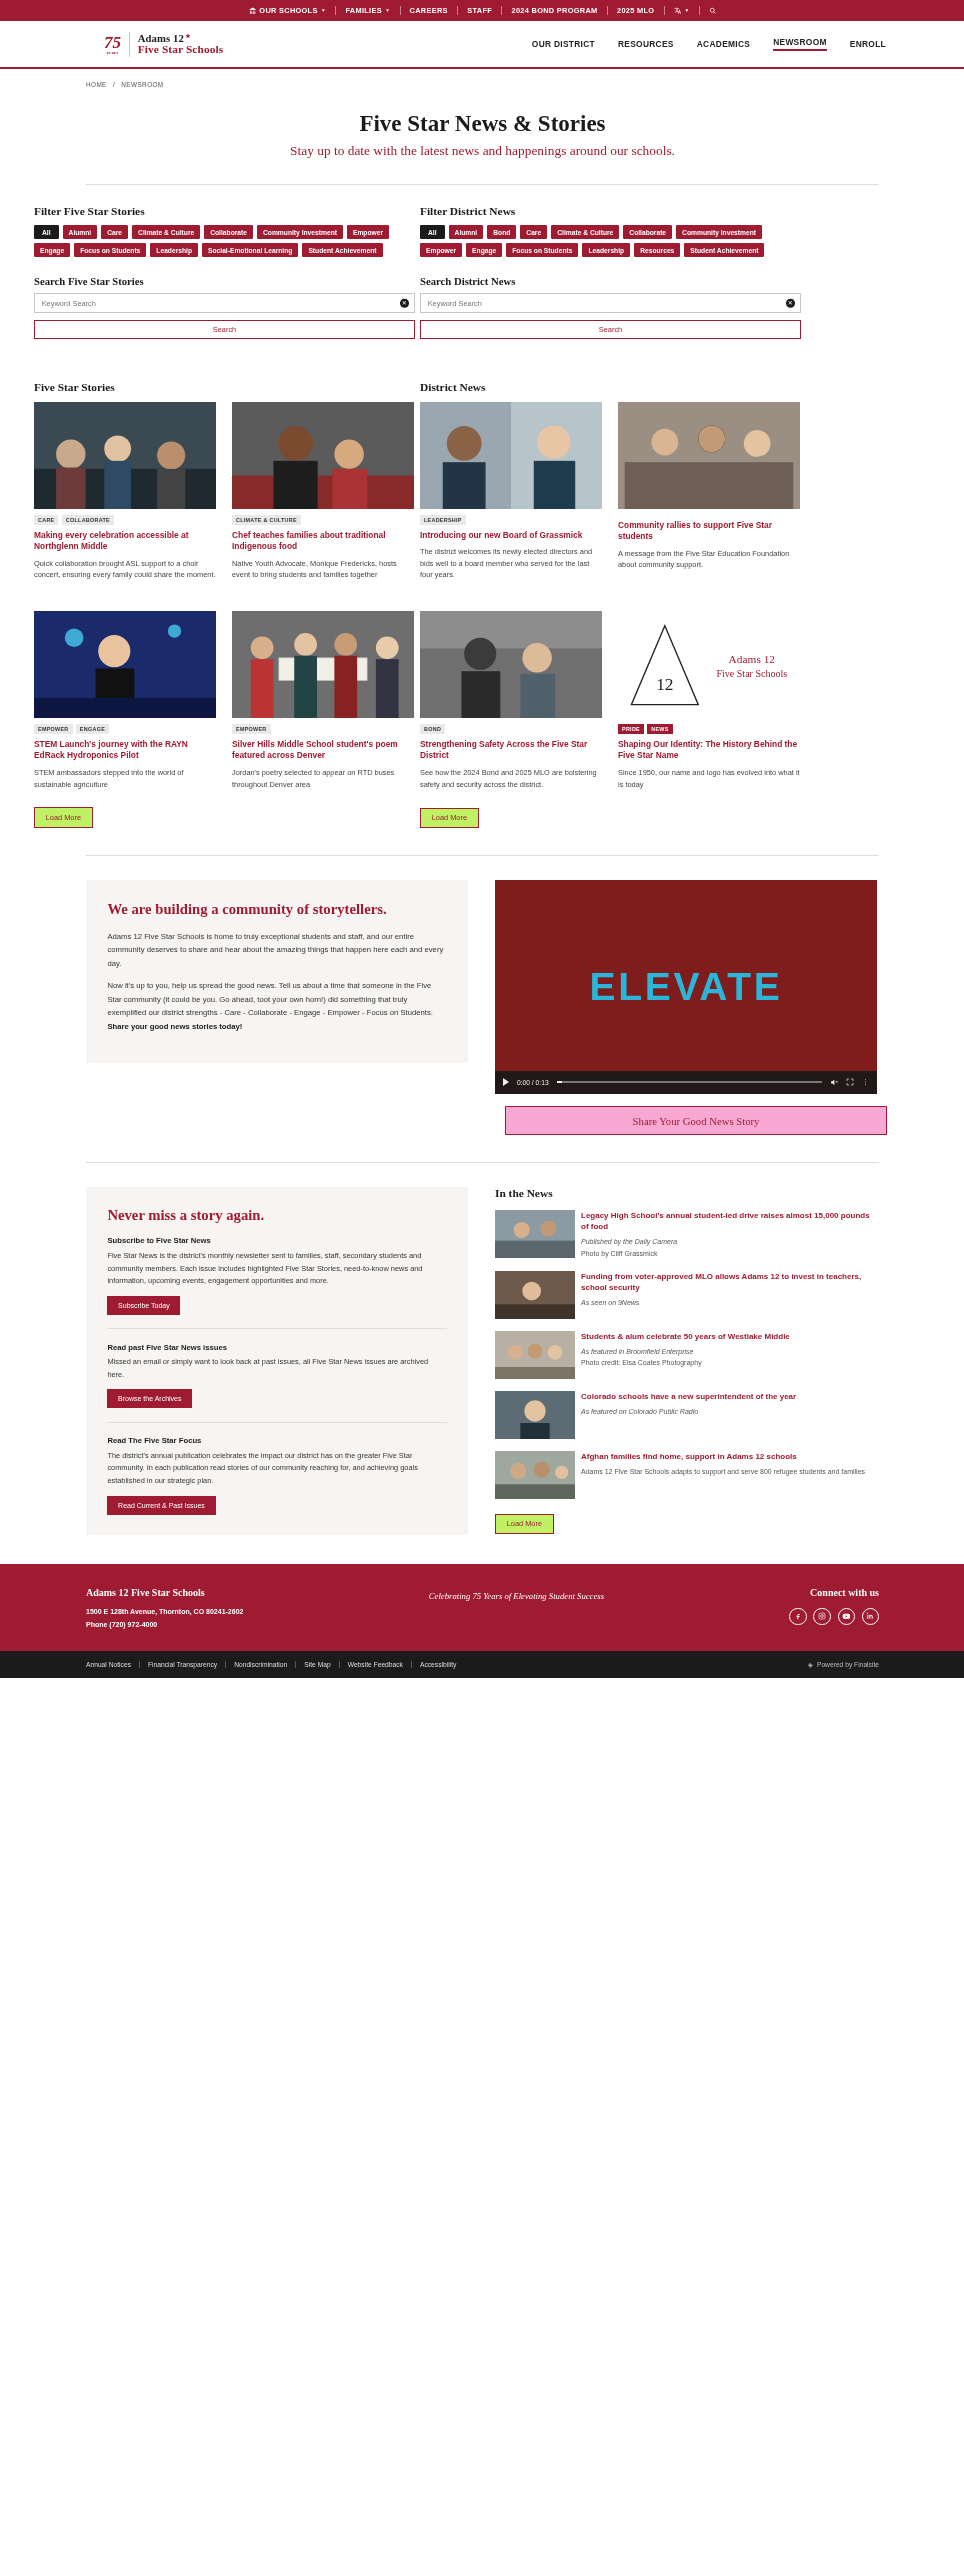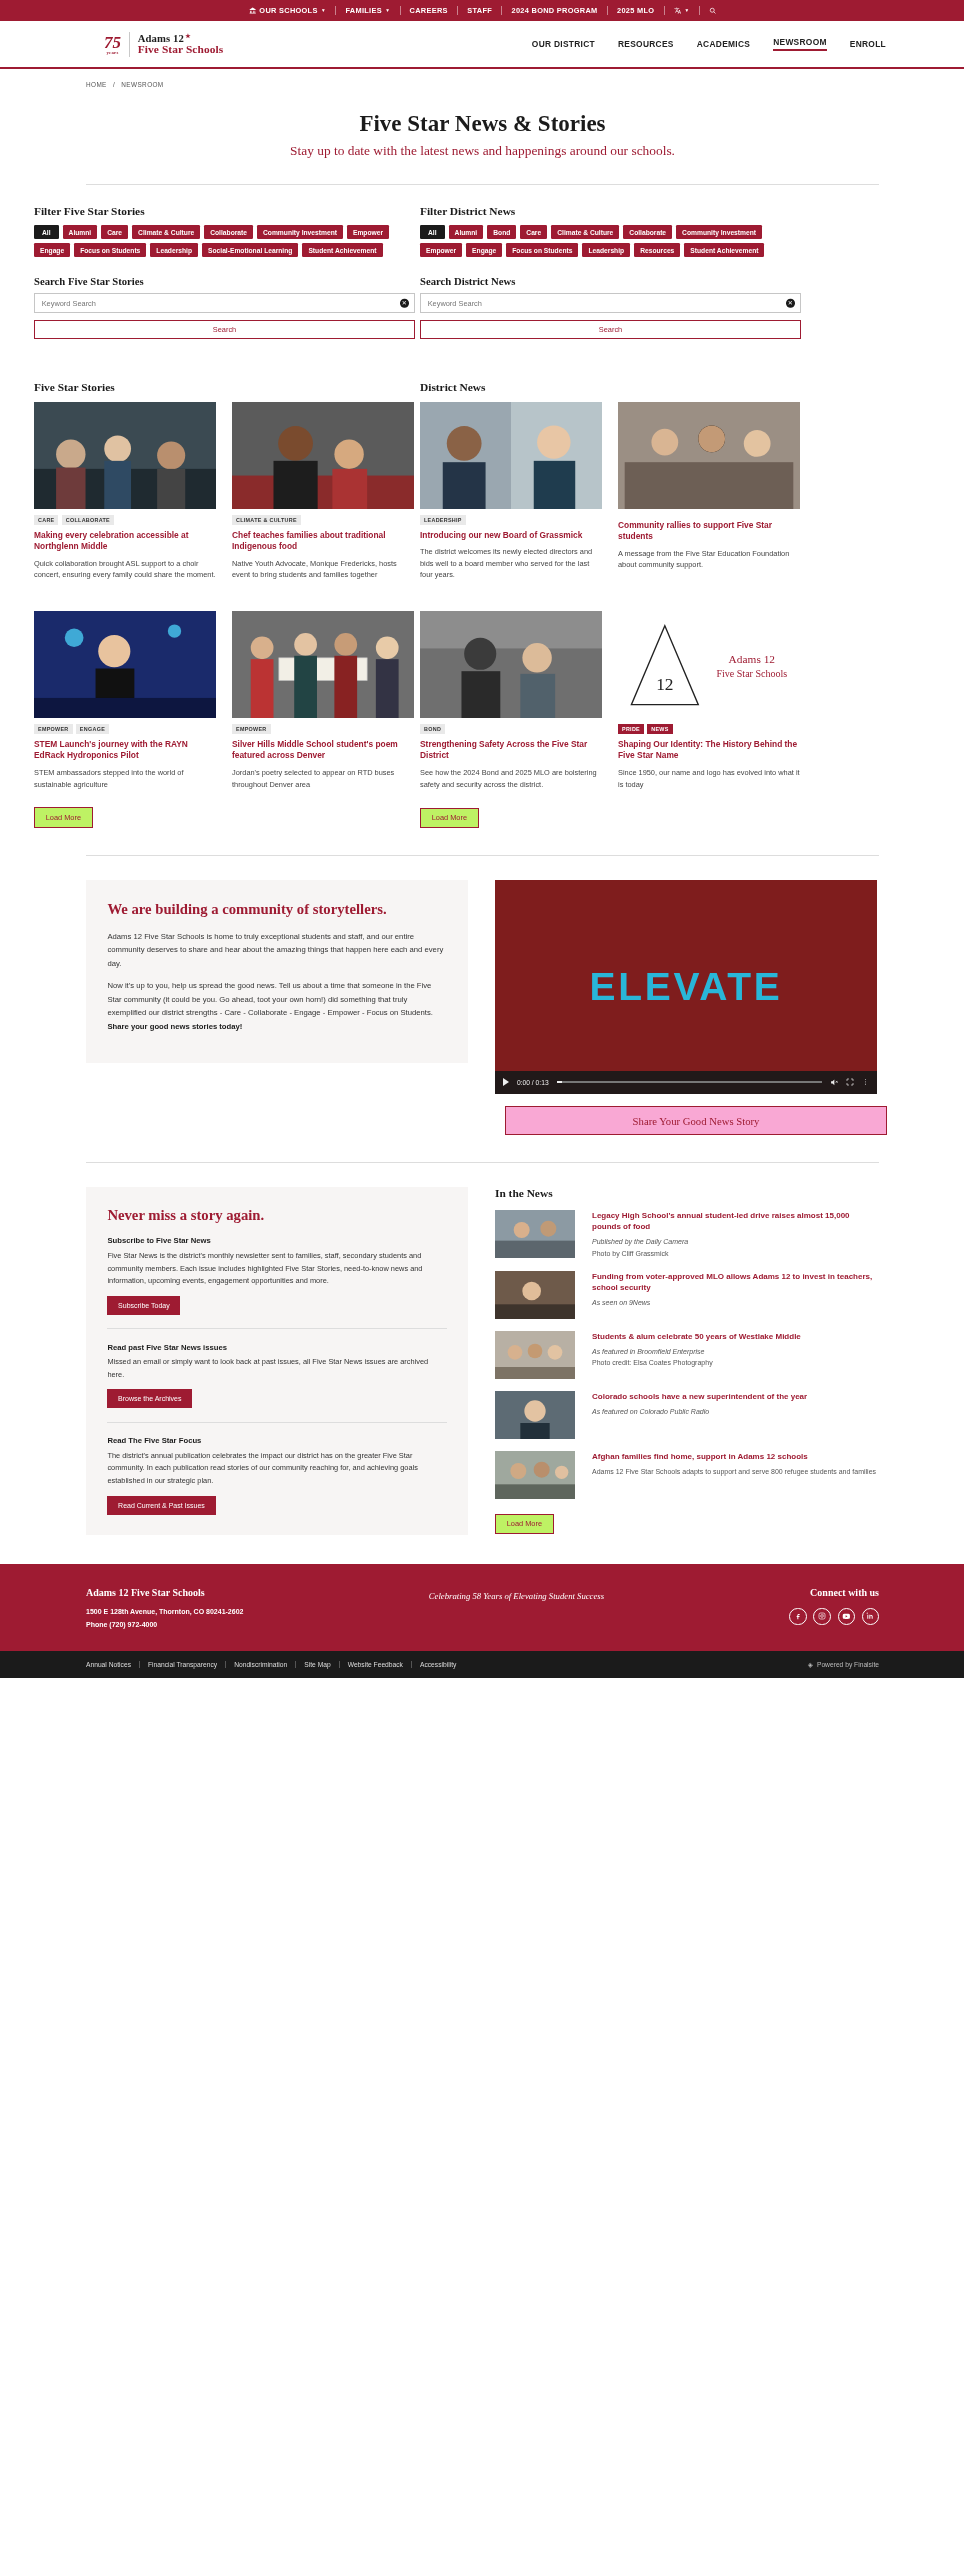--- a/index.html
+++ b/index.html
@@ -224,21 +224,21 @@
   .nl h4 { font-size: 7.7px; color:#1b1b1b; font-weight: bold; margin-bottom: 4.7px; }
   .nl p { font-size: 7.4px; line-height: 1.7; color:#333; margin-bottom: 8px;}
   .nlbtn {
     background:#9e1b32; color:#fff; border:0; font-size: 7px;
     padding: 6px 10.7px; cursor:pointer; font-family: "Liberation Sans", sans-serif;
   }
   .nl hr { border:0; border-top:0.7px solid #ddd; margin: 13.4px 0; }
 
   .itn { width: 382px; }
   .itn h2 { font-family:"Liberation Serif", serif; font-size: 11.4px; color:#1b1b1b; margin-bottom: 10.7px; font-weight:bold;}
-  .itn-row { display:flex; gap: 17px; margin-bottom: 12px; }
+  .itn-row { display:flex; gap: 6px; margin-bottom: 12px; }
   .itn-thumb { width: 80px; height: 48px; background:#c9c9c9; flex:none; overflow:hidden;}
   .itn-body h3 { font-size: 8px; color:#9e1b32; font-weight: bold; line-height: 1.4; margin-bottom: 4px;}
   .itn-body .src { font-size: 7px; color:#555; font-style: italic; line-height:1.6;}
   .itn-body .cap { font-size: 7px; color:#555; line-height:1.6;}
 
   
   .footer {
     margin-top: 29.5px;
     background: #9e1b32; color:#fff;
     padding: 23px 86px 20px;
@@ -726,21 +726,21 @@
       <button class="loadmore">Load More</button>
     </div>
   </div>
 
   <div class="footer">
     <div class="f-left">
       <h3>Adams 12 Five Star Schools</h3>
       <p>1500 E 128th Avenue, Thornton, CO  80241-2602</p>
       <p>Phone (720) 972-4000</p>
     </div>
-    <div class="f-mid">Celebrating 58 Years of Elevating Student Success</div>
+    <div class="f-mid">Celebrating 75 Years of Elevating Student Success</div>
     <div class="f-right">
       <h3>Connect with us</h3>
       <div class="socials">
         <span class="soc">
           <svg width="8" height="8" viewBox="0 0 24 24" fill="#fff">
               <path d="M14 9h3V6h-3c-2.2 0-4 1.8-4 4v2H8v3h2v7h3v-7h3l1-3h-4v-2c0-.6.4-1 1-1z"></path>
             </svg>
         </span>
         <span class="soc">
           <svg width="8" height="8" viewBox="0 0 24 24" fill="none" stroke="#fff" stroke-width="2">

